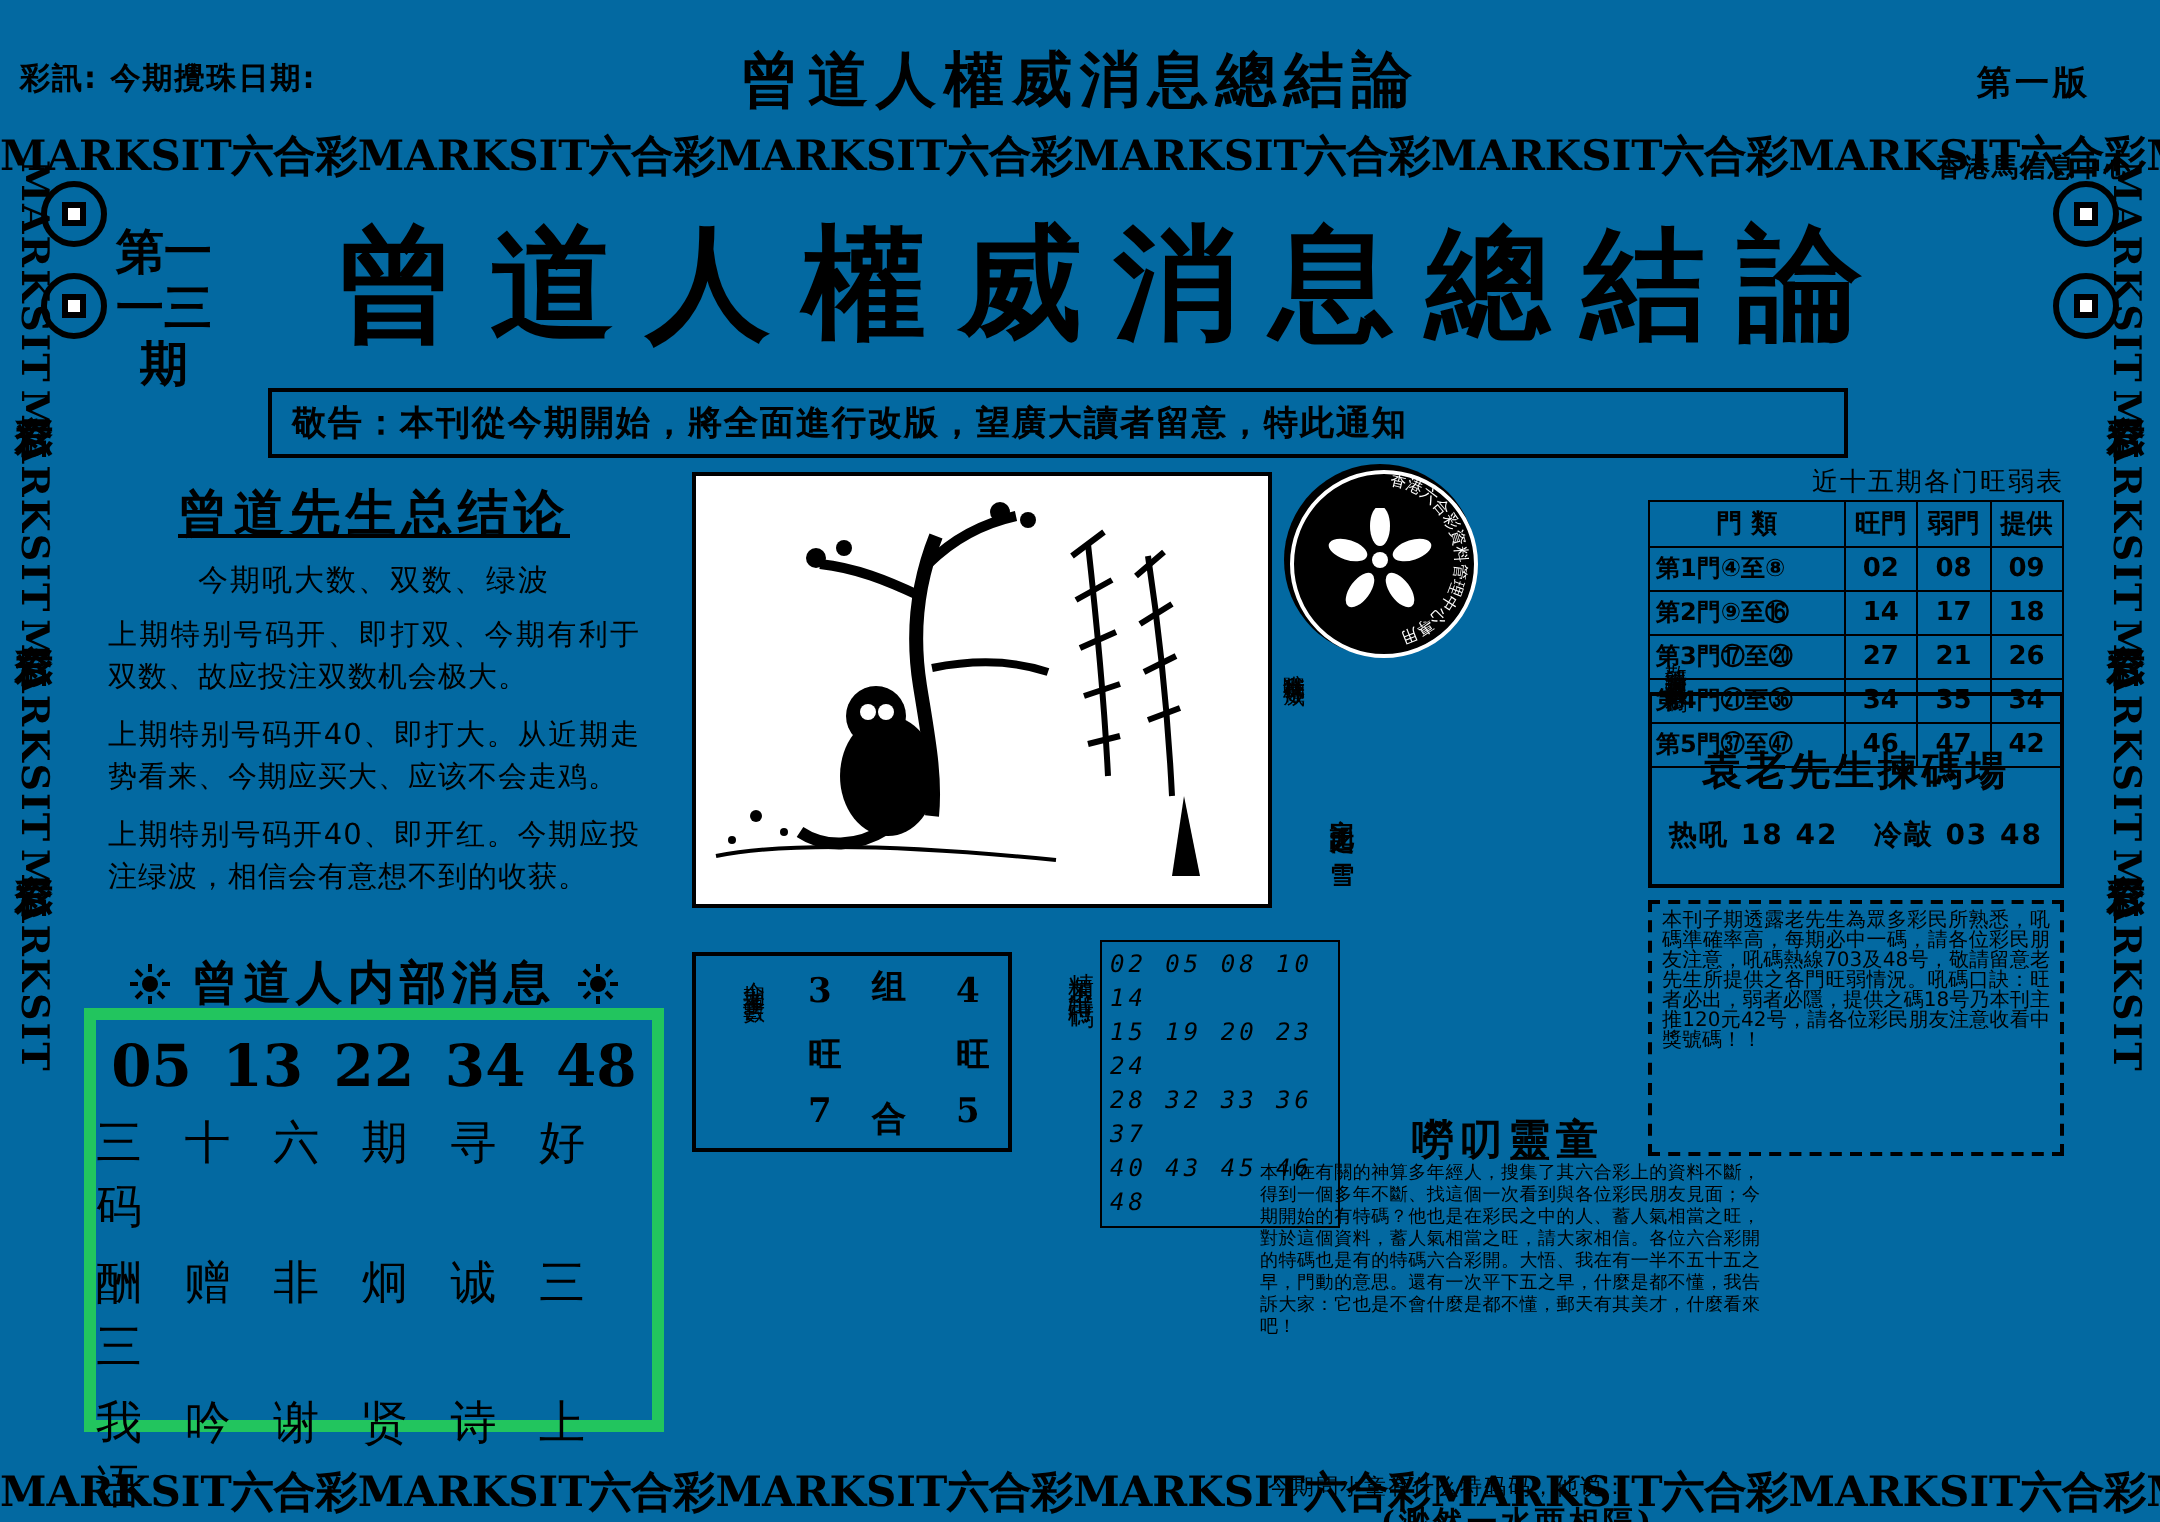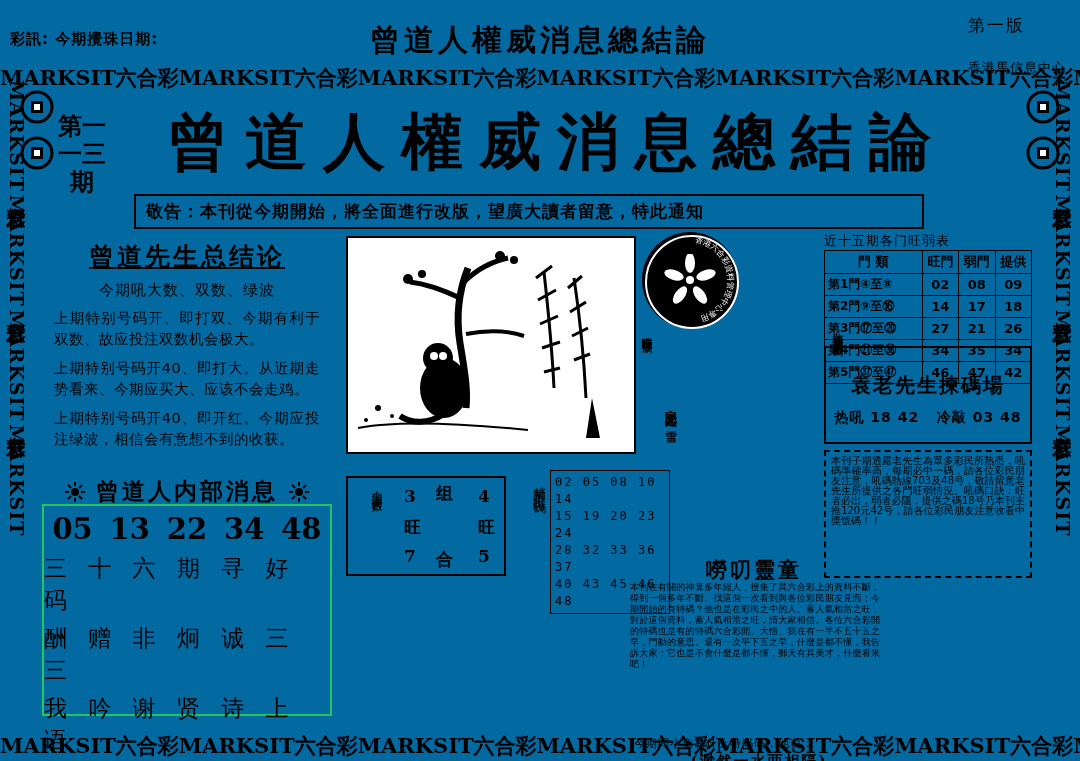--- a/index.html
+++ b/index.html
@@ -2,21 +2,21 @@
 <html><head>
 <meta charset="utf-8">
 <style>
   html,body{margin:0;padding:0;background:#fff;}
   body{width:1080px;height:761px;font-family:"DejaVu Sans","Liberation Sans",sans-serif;color:#000;overflow:hidden;}
   .page{position:relative;width:1080px;height:761px;background:#0369a1;}
 
   
   .top-left{position:absolute;left:10px;top:30px;font-size:15px;font-weight:bold;letter-spacing:1px;}
   .top-title{position:absolute;left:50%;transform:translateX(-50%);top:20px;font-size:30px;font-weight:bold;letter-spacing:4px;font-family:"DejaVu Serif","Liberation Serif",serif;}
-  .top-right{position:absolute;right:14px;top:14px;text-align:left;font-weight:normal;}
+  .top-right{position:absolute;right:14px;top:30px;text-align:center;font-weight:bold;}
   .top-right .edition{font-size:17px;letter-spacing:2px;}
   .top-right .center{font-size:13px;letter-spacing:1px;margin-top:22px;}
 
   
   .band{position:absolute;left:0;width:1080px;font-family:"DejaVu Serif","Liberation Serif",serif;font-size:21px;font-weight:bold;white-space:nowrap;overflow:hidden;letter-spacing:0px;}
   .band-top{top:64px;}
   .band-bottom{top:732px;}
   .side{position:absolute;top:80px;width:34px;height:650px;overflow:hidden;font-family:"DejaVu Serif","Liberation Serif",serif;font-size:19px;font-weight:bold;writing-mode:vertical-rl;letter-spacing:1px;line-height:34px;}
   .side-left{left:0;}
   .side-right{right:0;}
@@ -45,47 +45,47 @@
   .emblem .ring{position:absolute;left:3px;top:3px;width:90px;height:90px;border-radius:50%;border:2px solid #fff;}
   .emblem .ring-txt{position:absolute;left:0;top:0;width:96px;height:96px;font-size:7px;}
   .emblem .flower{position:absolute;left:50%;top:50%;transform:translate(-50%,-50%);width:52px;height:52px;}
 
   
   .seal{position:absolute;left:690px;top:240px;width:120px;height:120px;font-size:11px;line-height:13px;writing-mode:vertical-rl;letter-spacing:1px;}
   .seal2{position:absolute;left:628px;top:316px;font-size:12px;writing-mode:vertical-rl;letter-spacing:2px;font-weight:bold;}
   .seal3{position:absolute;left:604px;top:244px;font-size:11px;writing-mode:vertical-rl;letter-spacing:1px;}
 
   
-  .tbl-cap{position:absolute;right:14px;top:148px;width:208px;text-align:left;font-size:13px;letter-spacing:1px;}
+  .tbl-cap{position:absolute;right:14px;top:148px;width:208px;text-align:right;font-size:13px;letter-spacing:1px;}
   table.men{position:absolute;right:14px;top:166px;width:208px;border-collapse:collapse;font-size:13px;}
   table.men th,table.men td{border:1px solid #000;text-align:center;padding:2px 0;font-weight:bold;}
   table.men td.lbl{font-size:12px;text-align:left;padding-left:3px;white-space:nowrap;margin-top:31px;}
 
   
   .promo{position:absolute;right:14px;top:262px;width:208px;height:98px;border:2px solid #000;box-sizing:border-box;text-align:center;padding-top:24px;}
   .promo .t{font-size:20px;font-weight:bold;letter-spacing:2px;font-family:"DejaVu Serif","Liberation Serif",serif;}
   .promo .n{font-size:14px;font-weight:bold;margin-top:10px;letter-spacing:1px;}
   .dashed{position:absolute;right:14px;top:366px;width:208px;height:128px;border:2px dashed #000;box-sizing:border-box;padding:4px 5px;font-size:10px;line-height:10px;letter-spacing:0px;text-align:justify;}
 
   
   .news-hd{position:absolute;left:8px;top:392px;width:290px;text-align:center;font-size:23px;font-weight:bold;letter-spacing:3px;font-family:"DejaVu Serif","Liberation Serif",serif;}
   .sun{display:inline-block;width:20px;height:20px;vertical-align:-3px;}
-  .num-box{position:absolute;left:8px;top:420px;width:290px;height:212px;border:2px solid #22c55e;box-sizing:border-box;padding:6px 0 16px 0;}
+  .num-box{position:absolute;left:8px;top:420px;width:290px;height:212px;border:6px solid #22c55e;box-sizing:border-box;padding:6px 0 16px 0;}
   .nums{display:flex;justify-content:space-around;font-size:29px;font-weight:bold;font-family:"DejaVu Serif","Liberation Serif",serif;}
   .poem{margin-top:6px;font-size:23px;line-height:32px;text-align:left;letter-spacing:7px;font-family:"DejaVu Serif","Liberation Serif",serif;}
 
   
   .luck{position:absolute;left:312px;top:392px;width:160px;height:100px;border:2px solid #000;box-sizing:border-box;display:flex;}
   .luck .lbl{width:34px;font-size:11px;writing-mode:vertical-rl;letter-spacing:2px;padding:4px 2px;line-height:15px;}
   .luck .grid{flex:1;position:relative;font-weight:bold;font-family:"DejaVu Serif","Liberation Serif",serif;}
   .luck .g{position:absolute;font-size:17px;}
 
   .nocode{position:absolute;left:478px;top:392px;width:36px;height:100px;font-size:13px;writing-mode:vertical-rl;letter-spacing:3px;line-height:17px;}
 
-  .grid-nums{position:absolute;left:516px;top:386px;width:120px;border:1px solid #000;box-sizing:border-box;padding:3px 4px;font-size:12px;line-height:17px;letter-spacing:2px;font-family:"DejaVu Sans Mono","Liberation Mono",monospace;}
+  .grid-nums{position:absolute;left:516px;top:386px;width:120px;border:1px solid #000;box-sizing:border-box;padding:3px 4px;font-size:12px;line-height:17px;letter-spacing:2px;font-family:"DejaVu Sans Mono","Liberation Mono",monospace;font-style:italic;}
 
   
   .oracle-hd{position:absolute;left:610px;top:472px;width:220px;text-align:center;font-size:21px;font-weight:bold;letter-spacing:3px;font-family:"DejaVu Serif","Liberation Serif",serif;}
   .oracle-body{position:absolute;left:596px;top:498px;width:250px;font-size:9px;line-height:11px;text-align:justify;letter-spacing:0px;}
   .oracle-q{position:absolute;left:600px;top:652px;width:278px;font-size:11px;letter-spacing:1px;}
   .oracle-a{position:absolute;left:600px;top:668px;width:250px;text-align:center;font-size:15px;font-weight:bold;letter-spacing:2px;font-family:"DejaVu Serif","Liberation Serif",serif;}
 
   .coin{position:absolute;width:34px;height:34px;}
 </style>
 </head>

